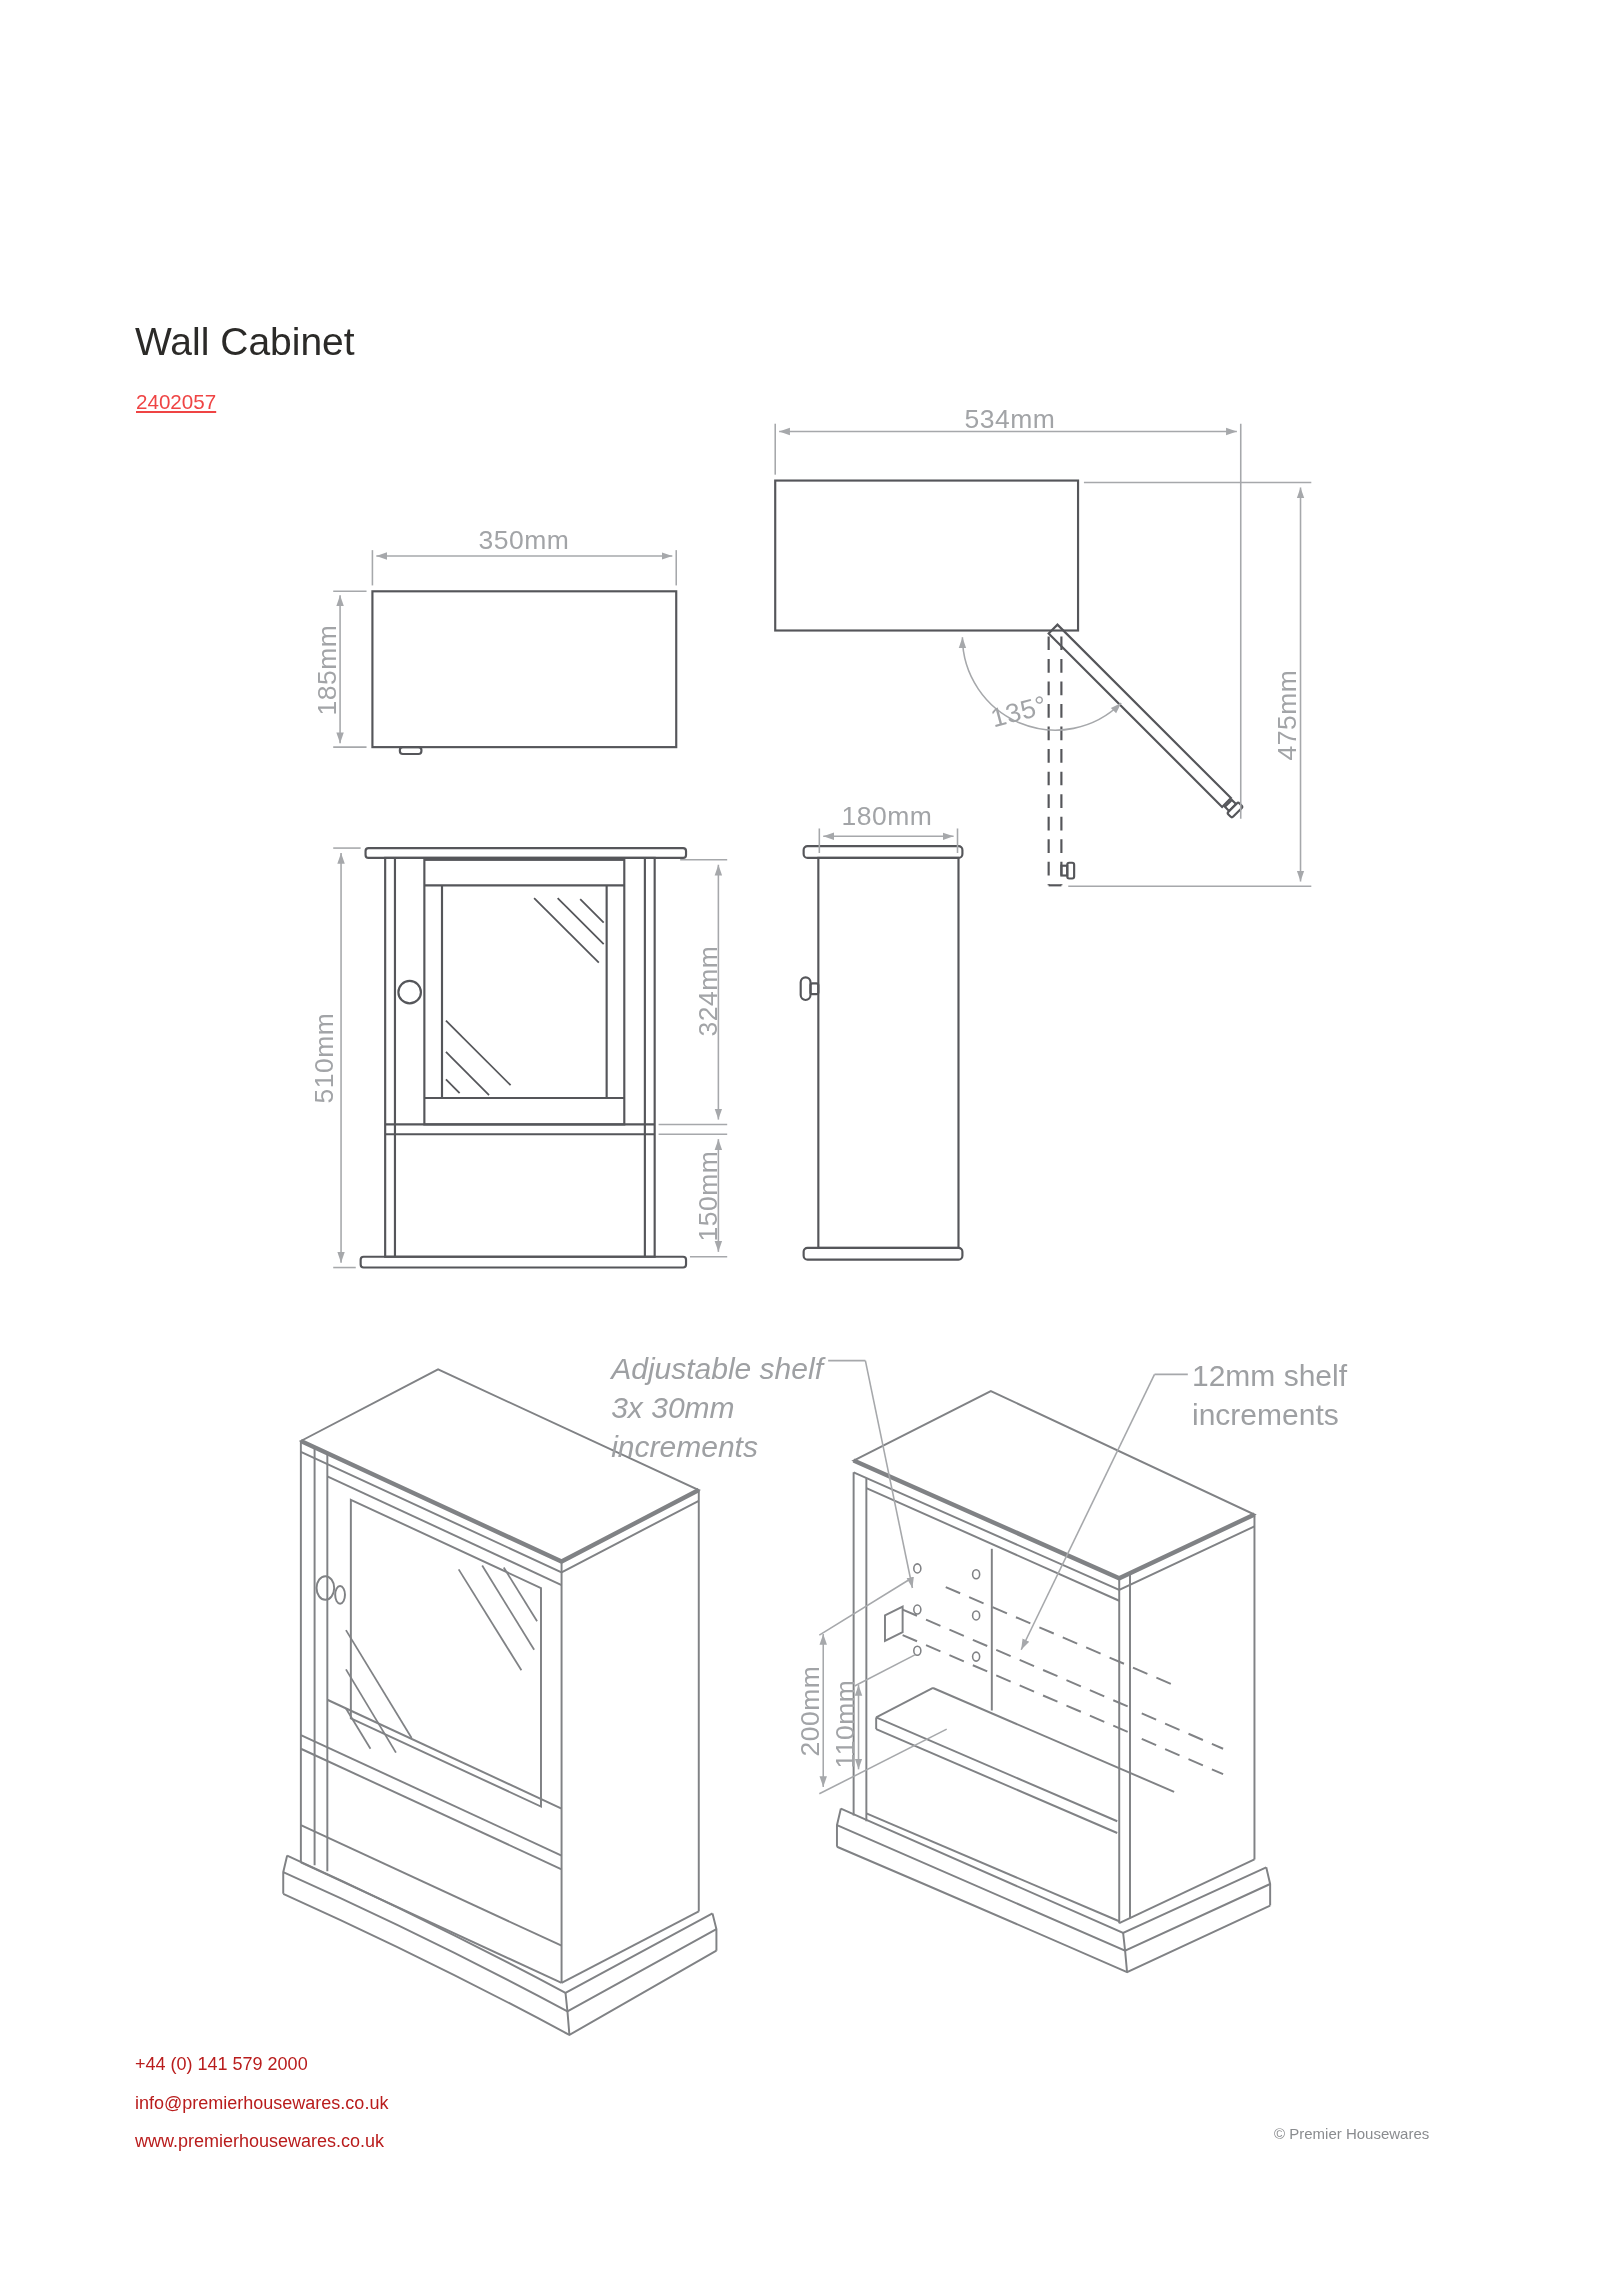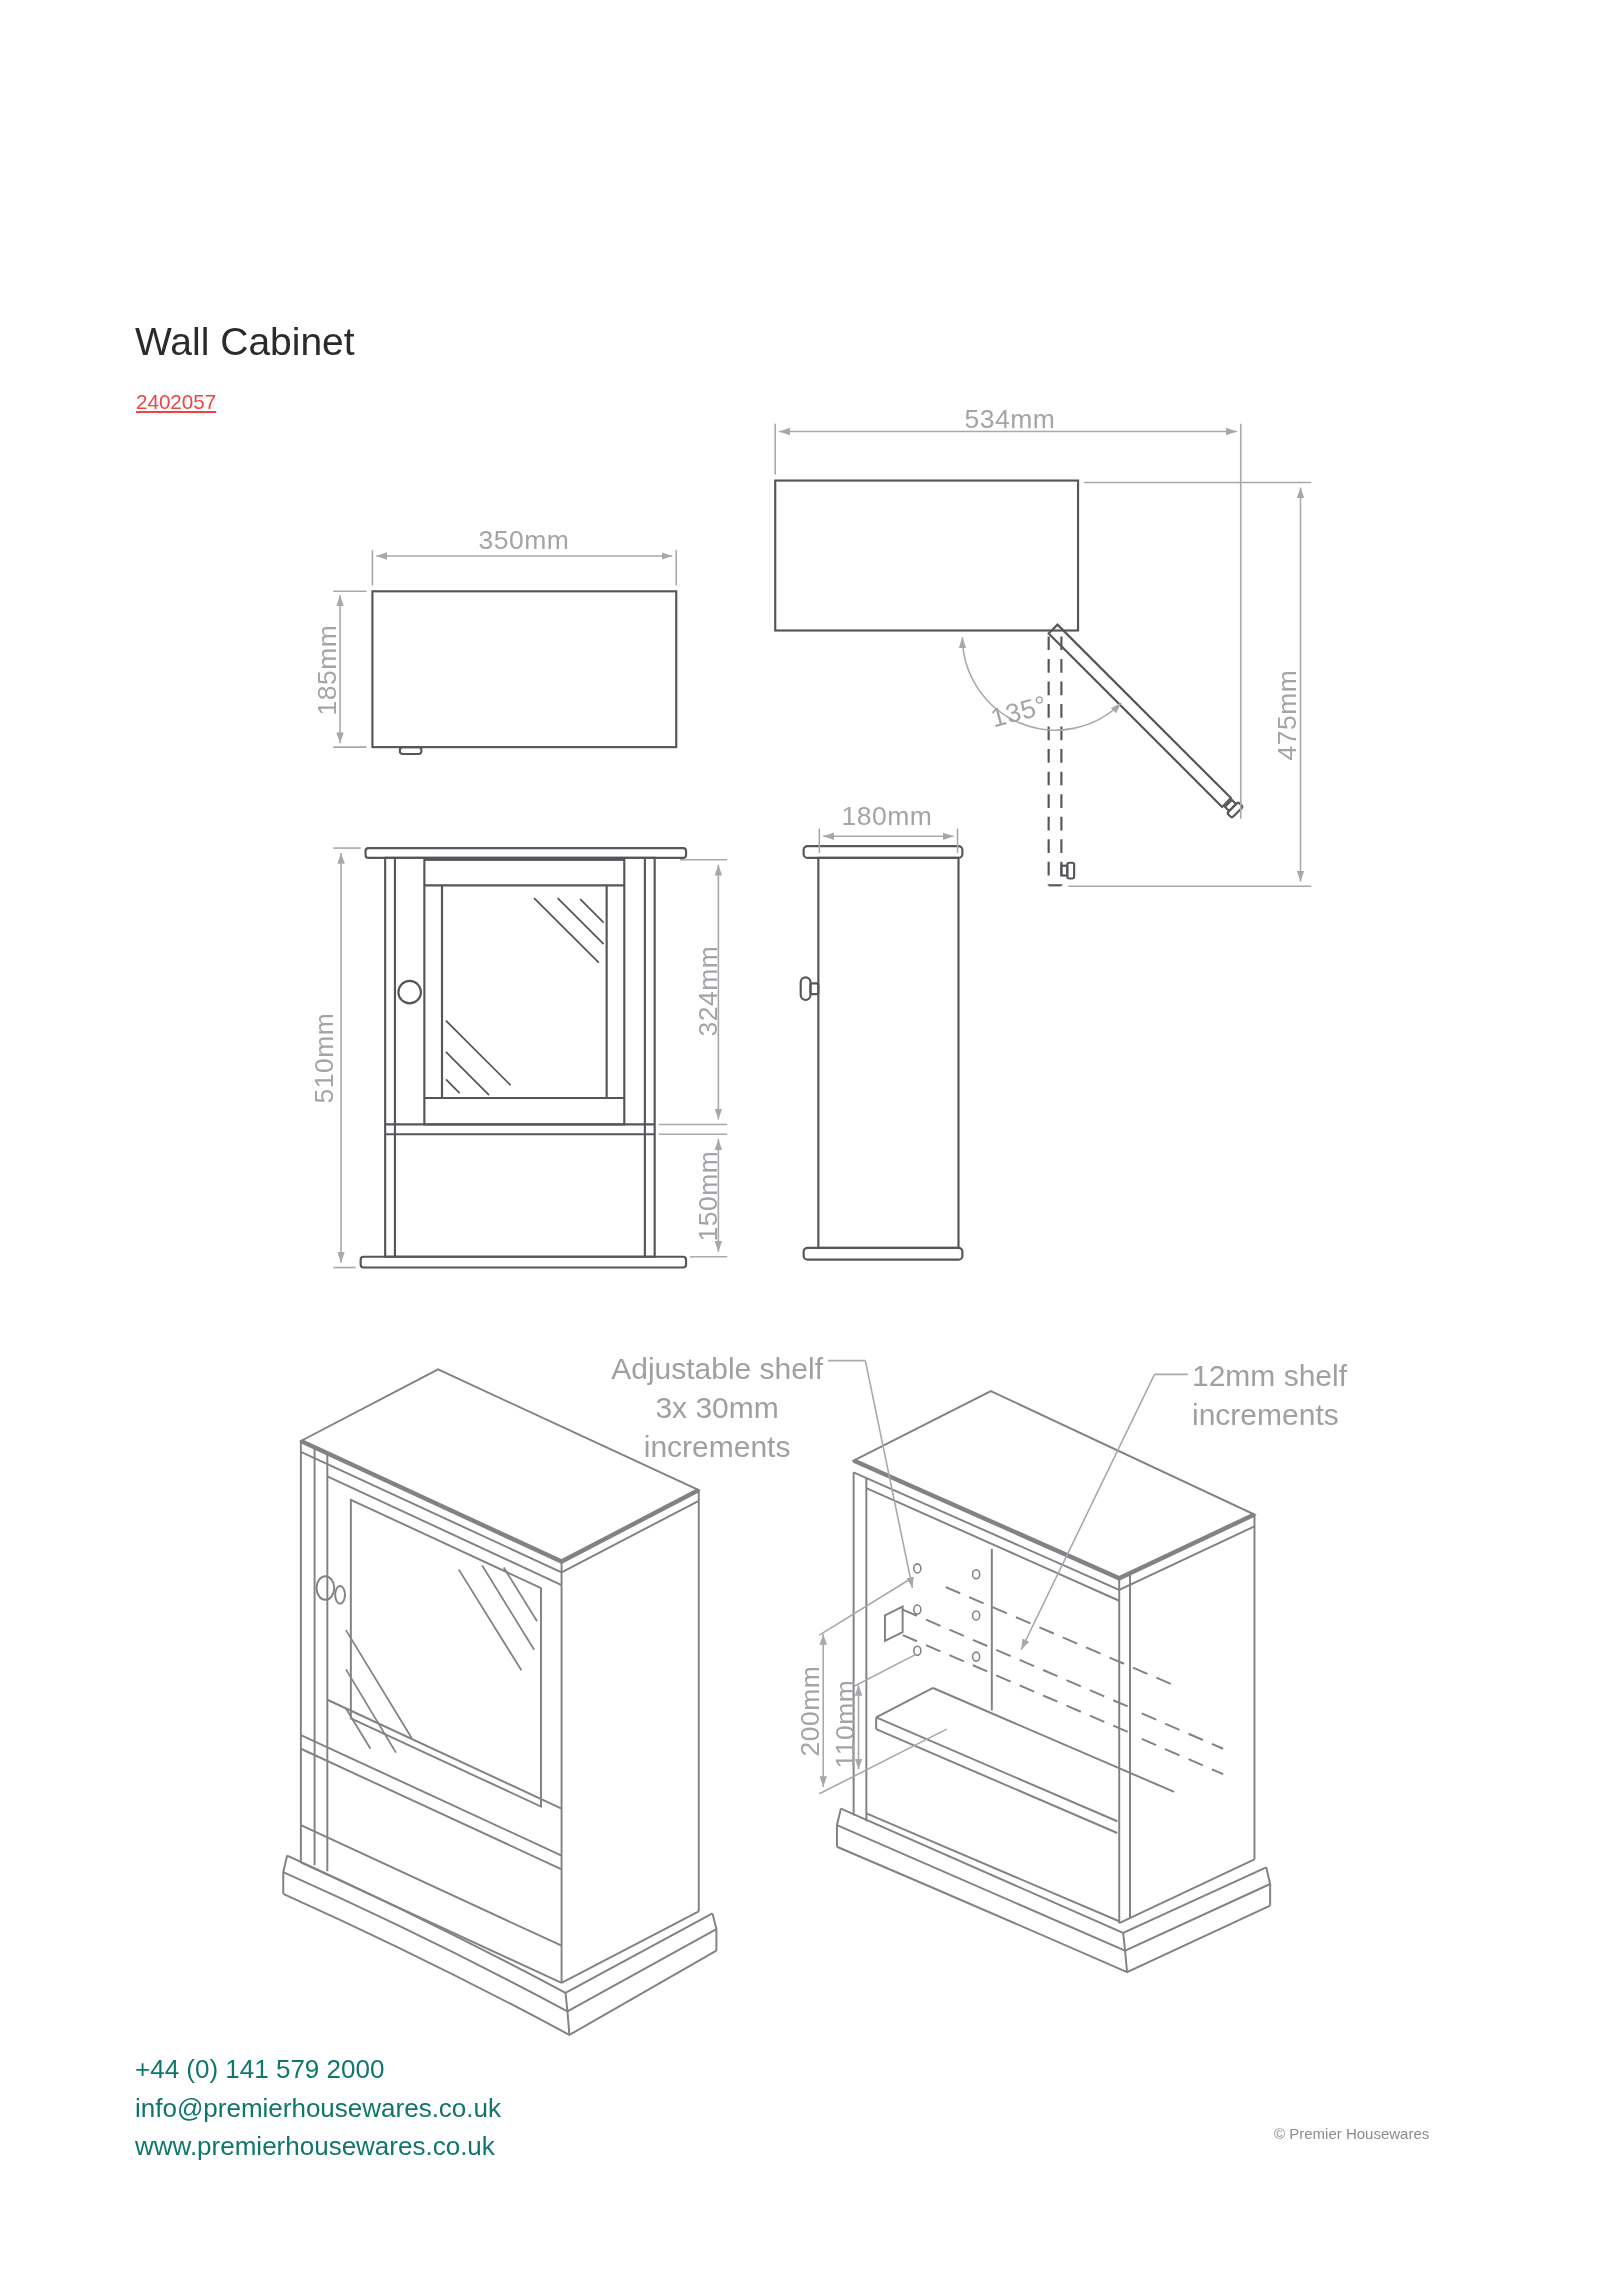--- a/index.html
+++ b/index.html
@@ -7,25 +7,25 @@
         font-family:"Liberation Sans",sans-serif;overflow:hidden;}
   .abs{position:absolute;}
   .lab{position:absolute;transform:translate(-50%,-50%);color:#a2a4a7;font-size:26.5px;
        white-space:nowrap;letter-spacing:0.5px;}
   .vlab{position:absolute;transform:translate(-50%,-50%) rotate(-90deg);color:#a2a4a7;
         font-size:26.5px;white-space:nowrap;letter-spacing:0.5px;}
   .tilt{transform:translate(-50%,-50%) rotate(-15deg);}
   .title{position:absolute;left:135px;top:320px;font-size:39px;color:#2b2a28;font-weight:500;}
   .sku{position:absolute;left:136px;top:390px;font-size:20.6px;color:#ef4444;text-decoration:underline;}
   .note{position:absolute;color:#9ea0a3;font-size:30px;line-height:39px;white-space:nowrap;}
-  .note-r{text-align:center;}
+  .note-r{text-align:left;font-style:italic;}
   .logo{position:absolute;left:1347px;top:0;width:140px;height:370px;background:#0d0d0d;}
   .logo-word{position:absolute;left:50%;top:253px;transform:translate(-50%,-50%);
              color:#ffffff;font-size:29px;font-weight:700;letter-spacing:0.5px;}
-  .footer-line{position:absolute;left:135px;font-size:26px;color:#0f766e;}
+  .footer-line{position:absolute;left:135px;font-size:18px;color:#b91c1c;}
   .copy{position:absolute;left:1274px;top:2125px;font-size:15px;color:#8a8c8f;}
   svg{display:block;}
 </style>
 </head>
 <body>
 
 <div class="page">
 
   <svg class="abs" style="left:0;top:0" width="1621" height="2293" viewBox="0 0 1654 2339">
     <defs>

